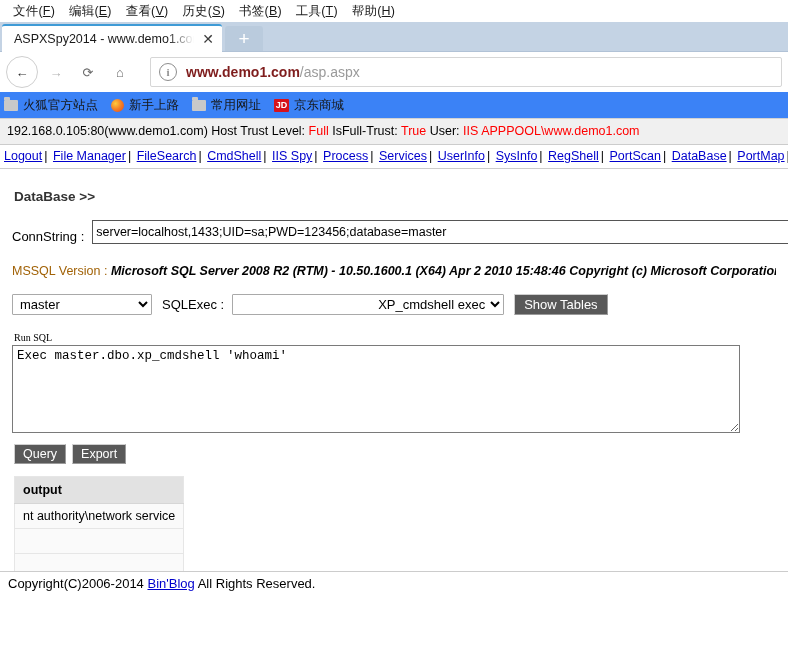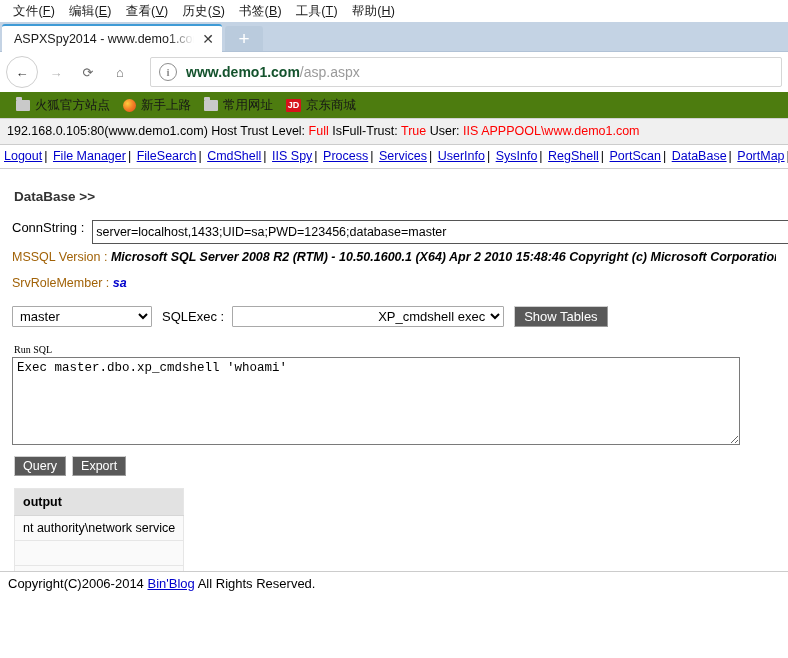--- a/index.html
+++ b/index.html
@@ -122,28 +122,28 @@
     font-size: 11px; font-weight: bold; color: #8d8d8d;
     font-family: "Liberation Serif", serif;
     flex: 0 0 auto;
   }
   .urltext {
     margin-left: 9px;
     font-size: 14px;
     color: #9a9a9a;
     white-space: nowrap;
   }
-  .urltext b { color: #14532d; font-weight: 600; }
+  .urltext b { color: #7f1d1d; font-weight: 600; }
 
   .bookmarks {
     height: 26px;
-    background: #4d7c0f;
-    display: flex;
-    align-items: center;
-    padding-left: 16px;
+    background: #3b82f6;
+    display: flex;
+    align-items: center;
+    padding-left: 4px;
     border-bottom: 1px solid #d2d2d2;
     font-size: 12.5px;
   }
   .bm {
     display: flex; align-items: center;
     margin-right: 13px;
     white-space: nowrap;
     color: #161616;
   }
   .bm-folder {
@@ -203,22 +203,22 @@
   .content { padding: 0 12px; }
 
   .section-title {
     font-weight: bold;
     font-size: 13.5px;
     color: #333333;
     margin: 20px 0 16px 2px;
   }
   .connrow {
     display: flex;
-    align-items: flex-start;
-    margin-bottom: 6px;
+    align-items: flex-end;
+    margin-bottom: 20px;
   }
   .connlabel { font-size: 13px; color: #000; margin-right: 8px; white-space: nowrap; }
   .conninput {
     flex: 1;
     height: 20px;
     border: 1px solid #555555;
     padding: 1px 3px;
     font-size: 12.5px;
     font-family: "Liberation Sans", sans-serif;
     color: #000;
@@ -430,24 +430,20 @@
     <div class="connrow">
       <span class="connlabel">ConnString :</span>
       <input class="conninput" type="text" value="server=localhost,1433;UID=sa;PWD=123456;database=master" style="">
     </div>
 
     <div class="infoline">
       <span class="lbl">MSSQL Version :</span>
       <span class="val-italic">Microsoft SQL Server 2008 R2 (RTM) - 10.50.1600.1 (X64) Apr 2 2010 15:48:46 Copyright (c) Microsoft Corporation Enterprise Edition (64-bit) on Windows NT 6.1 &lt;X64&gt; (Build 7601: Service Pack 1)</span>
     </div>
 
-    <div class="infoline">
-      <span class="lbl">SrvRoleMember :</span>
-      <span class="val-blue">sa</span>
-    </div>
 
     <div class="selectrow">
       <select id="db-select">
         <option>master</option>
       </select>
       <span class="lbl" style="margin-left:10px">SQLExec :</span>
       <select id="sqlexec-select">
         <option>XP_cmdshell exec</option>
       </select>
       <button class="btn-gray">Show Tables</button>

